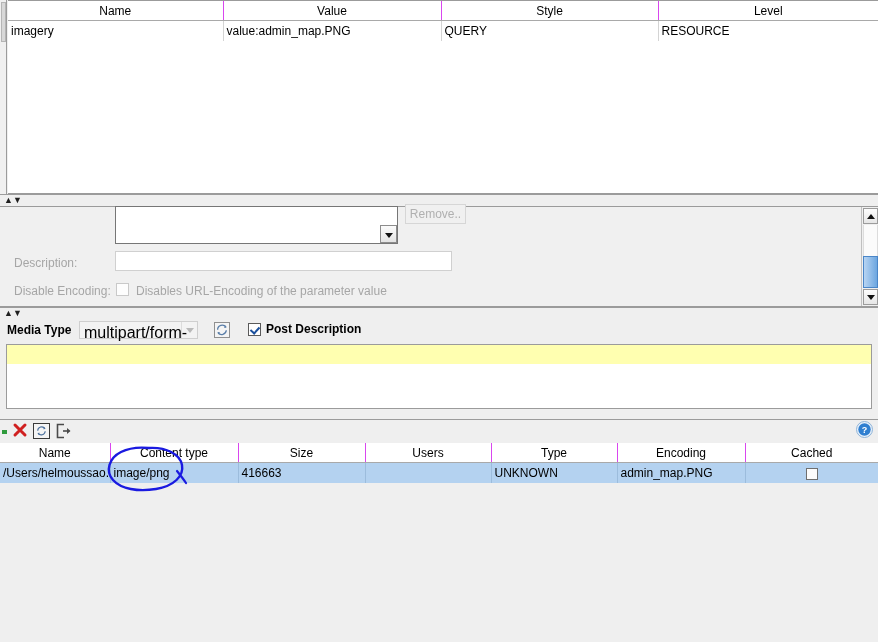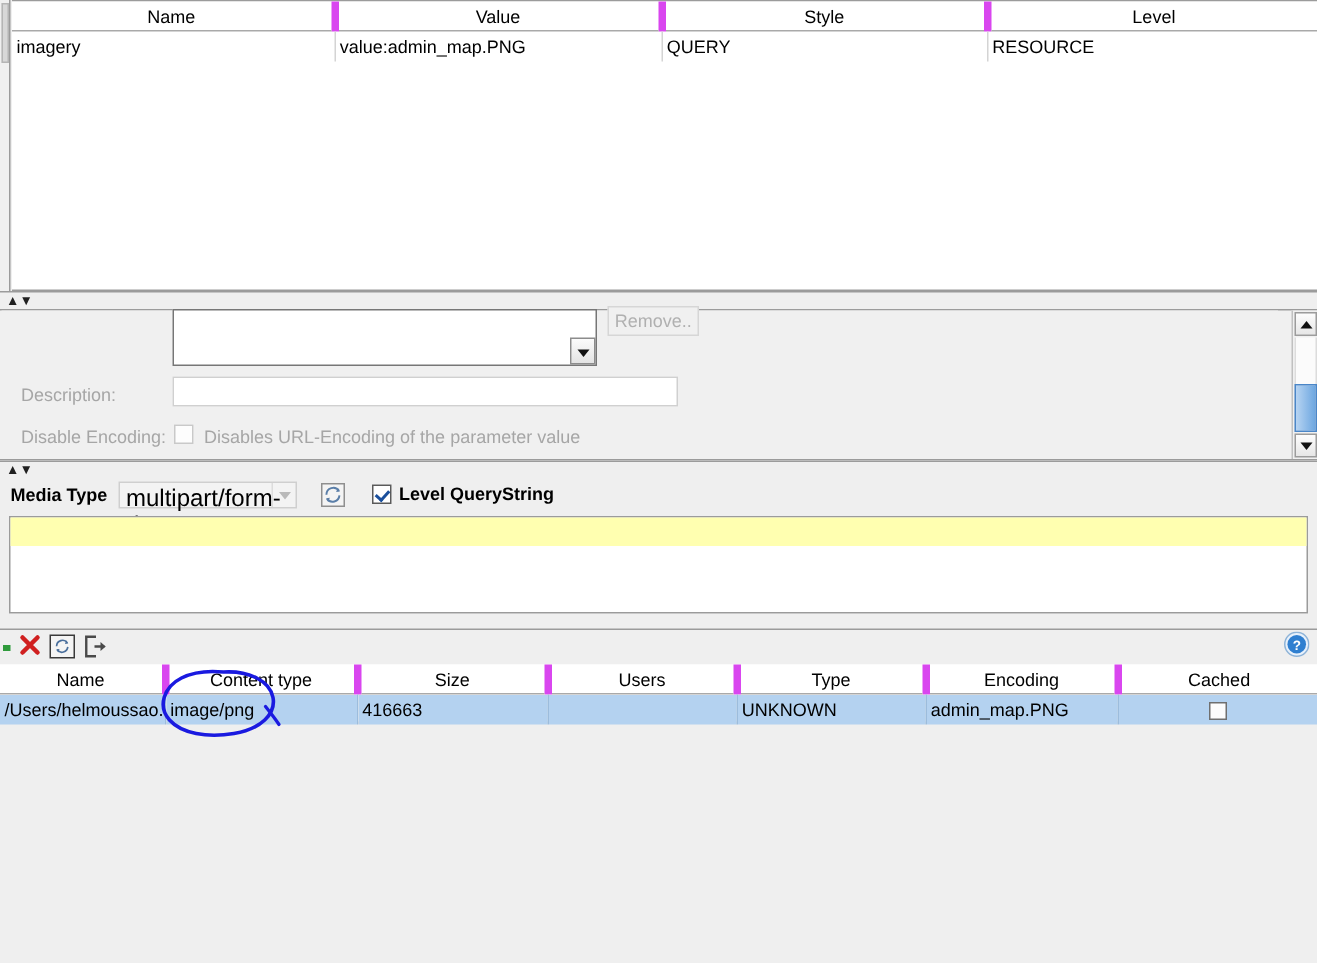--- a/index.html
+++ b/index.html
@@ -26,21 +26,21 @@
   }
   .tbl {
     width: 100%;
     border-collapse: collapse;
     table-layout: fixed;
   }
   .tbl th {
     font-weight: normal;
     font-size: 12px;
     background: #ffffff;
-    border-right: 5px solid #d946ef;
+    border-right: 1px solid #d946ef;
     border-bottom: 1px solid #a9a9a9;
     height: 19px;
     text-align: center;
     padding: 0;
     color: #000;
   }
   .tbl th:last-child { border-right: none; }
   .tbl td {
     font-size: 12px;
     height: 20px;
@@ -492,21 +492,21 @@
   <div id="refresh-btn">
     <svg width="14" height="14" viewBox="0 0 14 14" aria-hidden="true">
       <path d="M11 4.2A4.6 4.6 0 0 0 2.6 6.8" fill="none" stroke="#5a7ea8" stroke-width="1.3"></path>
       <path d="M3 9.6A4.6 4.6 0 0 0 11.3 7.3" fill="none" stroke="#5a7ea8" stroke-width="1.3"></path>
       <path d="M10.2 2.2 11.6 4.6 9.1 5z" fill="#5a7ea8"></path>
       <path d="M3.8 11.6 2.4 9.2 4.9 8.9z" fill="#5a7ea8"></path>
     </svg>
   </div>
 
   <div id="pq-chk"></div>
-  <div id="pq-label">Level QueryString</div>
+  <div id="pq-label">Post Description</div>
 </div>
 
 <div id="text-area-wrap">
   <div id="yellow-line"></div>
 </div>
 
 <div id="toolbar">
   <div id="green-dot"></div>
 
   <div id="delete-btn">

